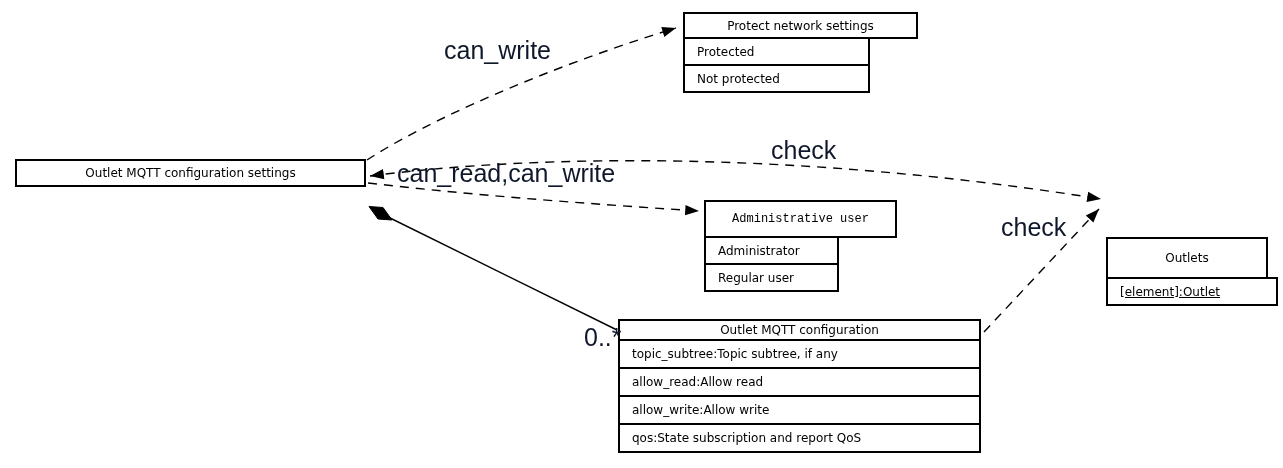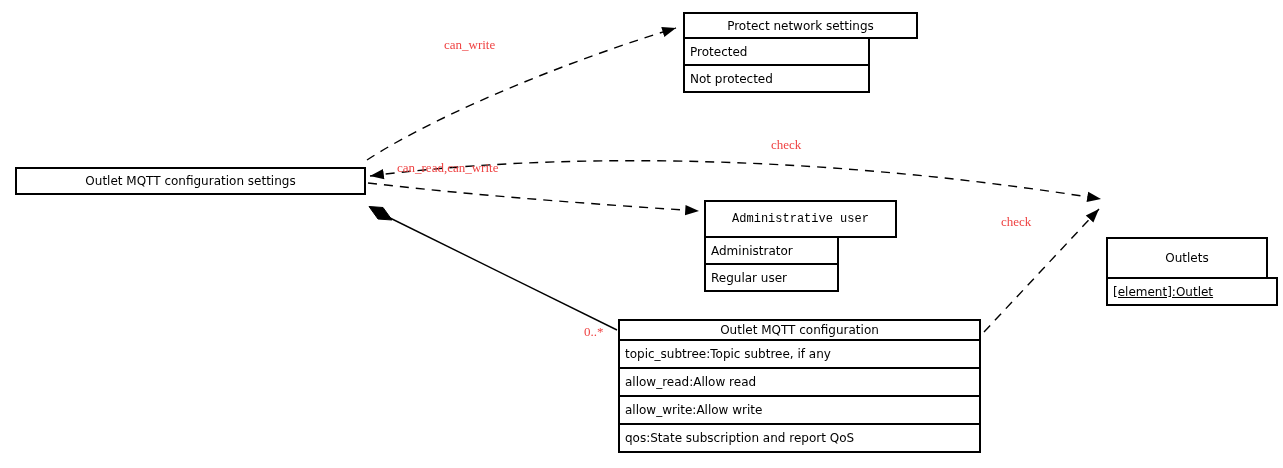--- a/index.html
+++ b/index.html
@@ -36,33 +36,33 @@
     overflow: hidden;
   }
   .cell + .cell {
     margin-top: -2px;
   }
   .cell.hdr {
     justify-content: center;
   }
   .cell.row {
     justify-content: flex-start;
-    padding-left: 5px;
+    padding-left: 12px;
     padding-right: 3px;
   }
   .edge-label {
     position: absolute;
-    font-family: Liberation Serif, serif;
-    font-size: 13px;
-    color: #ef4444;
+    font-family: Liberation Sans, sans-serif;
+    font-size: 25px;
+    color: #0f172a;
     white-space: nowrap;
     line-height: 1;
   }
   
-  #node-settings { left: 15px;  top: 167px; border-radius: 17px; }
+  #node-settings { left: 15px;  top: 159px; border-radius: 17px; }
   #node-settings .hdr { width: 351px; height: 28px; }
   #node-settings .row { width: 351px; height: 31px; }
 
   #node-protect { left: 683px; top: 12px; }
   #node-protect .hdr { width: 235px; height: 27px; }
   #node-protect .row { width: 187px; height: 29px; }
 
   #node-admin { left: 704px; top: 200px; }
   #node-admin .hdr { width: 193px; height: 38px; font-family: Liberation Mono, monospace; }
   #node-admin .row { width: 135px; height: 29px; }

